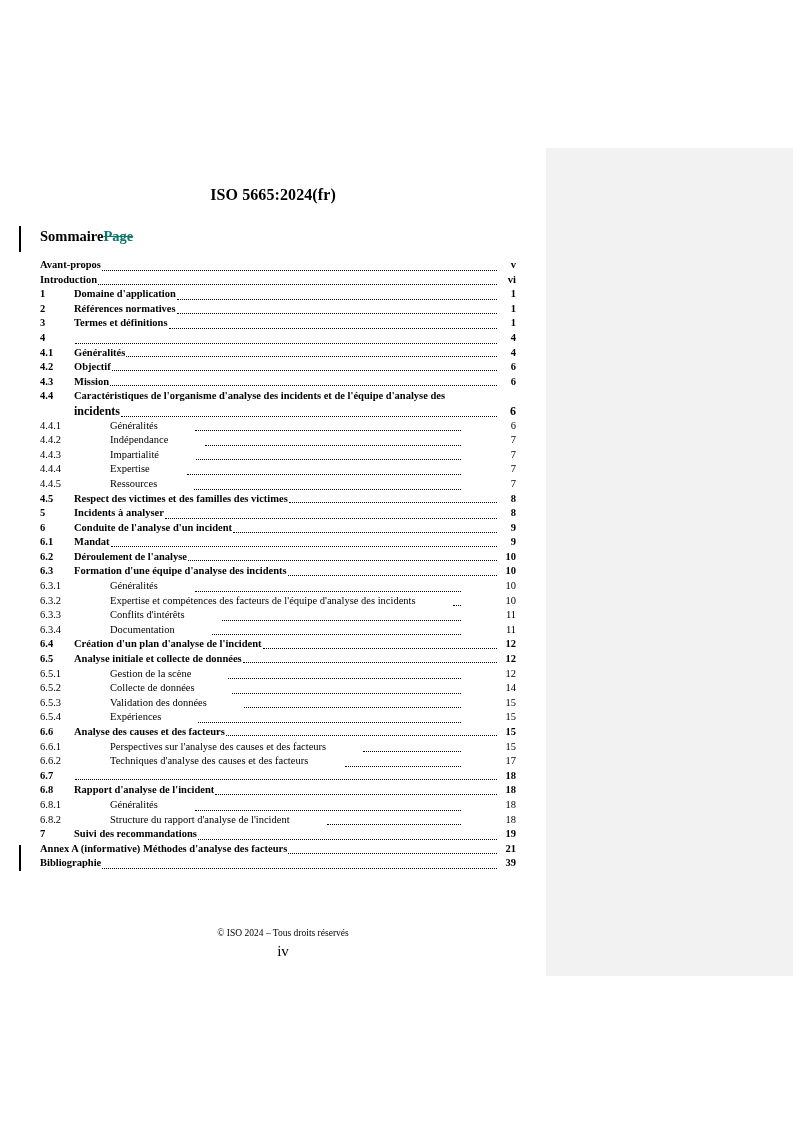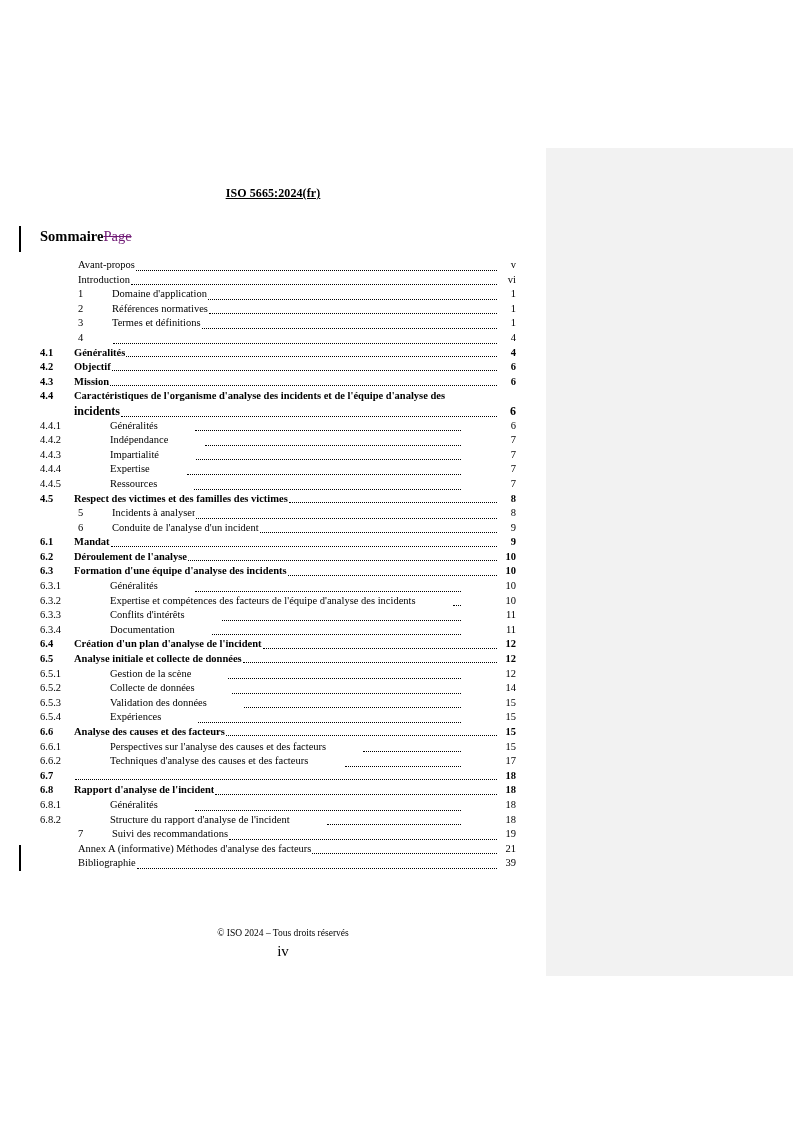--- a/index.html
+++ b/index.html
@@ -34,38 +34,37 @@
     height: 1122px;
   }
 
   .doc-header {
     position: absolute;
     left: 0;
     top: 186px;
     width: 546px;
     text-align: center;
     font-family: "Liberation Serif", serif;
-    font-size: 12px;
+    font-size: 16px;
     font-weight: bold;
     letter-spacing: 0.1px;
-    text-decoration: underline;
   }
 
   .toc-title {
     position: absolute;
     left: 40px;
     top: 228px;
     font-family: "Liberation Serif", serif;
     font-size: 14.5px;
     font-weight: bold;
   }
   .toc-title .strike {
-    color: #701a75;
+    color: #0f766e;
     text-decoration: line-through;
-    font-weight: normal;
+    font-weight: bold;
   }
 
   
   .change-bar {
     position: absolute;
     left: 19px;
     width: 2px;
     background: #000000;
   }
   .change-bar.b1 { top: 226px; height: 26px; }
@@ -78,21 +77,21 @@
     width: 476px;
   }
 
   .toc-row {
     display: flex;
     align-items: flex-end;
     font-size: 10.5px;
     line-height: 14.6px;
     white-space: nowrap;
   }
-  .toc-row.major { font-weight: normal; margin-left: 38px; }
+  .toc-row.major { font-weight: bold; }
   .toc-row.sub { font-weight: bold; align-items: center; }
   .toc-row.minor { font-weight: normal; gap: 36px; }
 
   .num {
     flex: 0 0 auto;
     font-variant-numeric: tabular-nums;
   }
   .num.lvl1 { width: 34px; }
   .num.lvl2 { width: 34px; }
   .num.lvl3 { width: 34px; }

